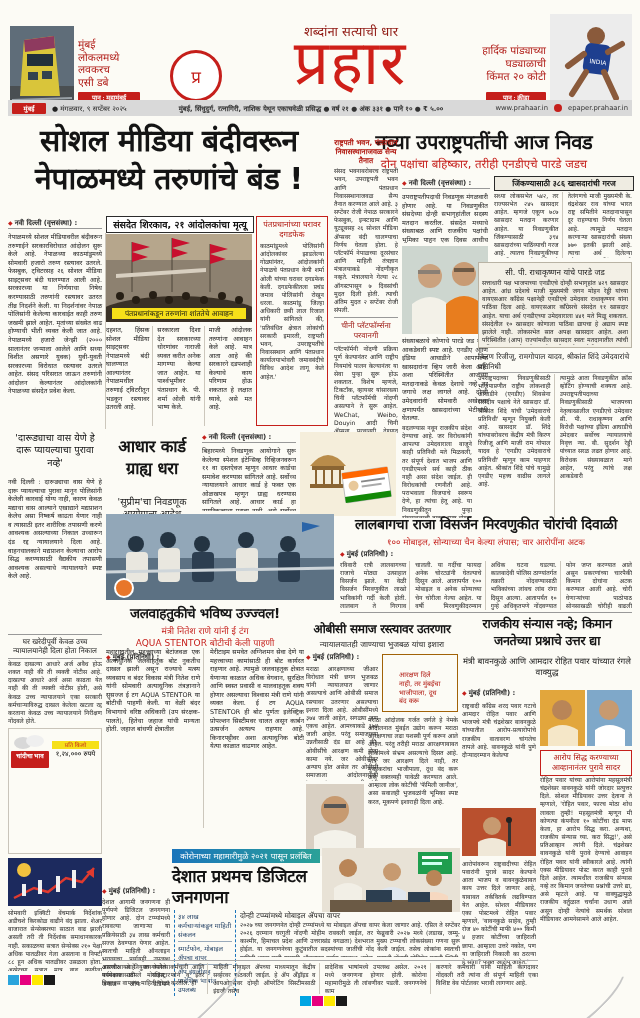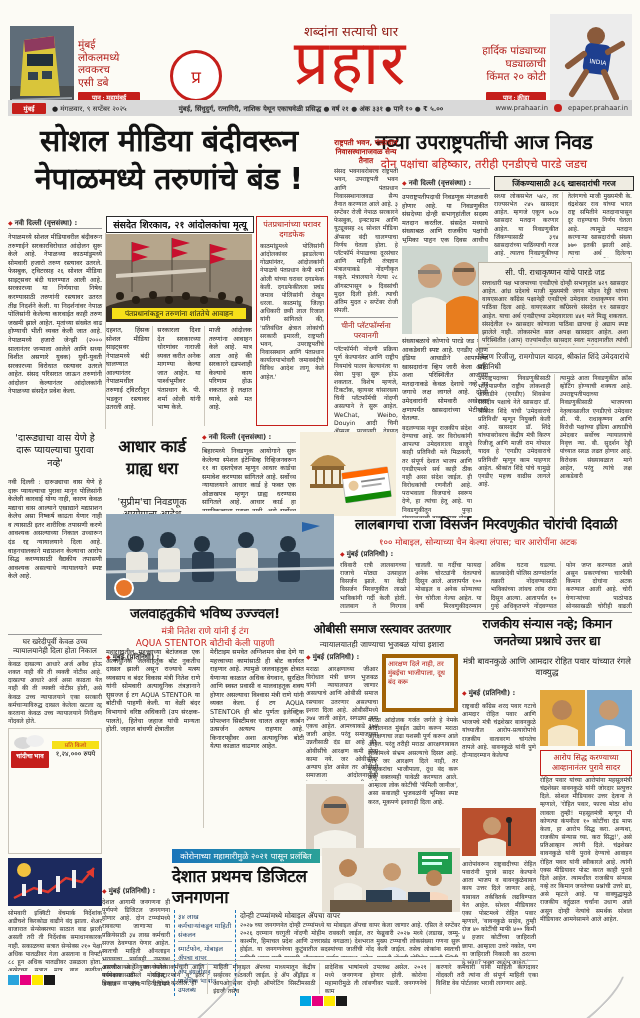--- a/index.html
+++ b/index.html
@@ -210,21 +210,21 @@
         <g fill="#2c3e50">
           <rect x="86" y="38" width="22" height="30" rx="4"></rect>
           <rect x="172" y="38" width="22" height="30" rx="4"></rect>
         </g>
         <line x1="0" y1="58" x2="228" y2="54" stroke="#cfd6da" stroke-width="3"></line>
         <circle cx="18" cy="74" r="9" fill="#e8762a" stroke="#fff" stroke-width="2"></circle>
         <path d="M196,8 L214,12 L196,18 Z" fill="#2a64a8"></path>
       </svg>
   </div>
   <div class="abs ctr hl" style="left:340px;top:514px;width:292px;font-size:14px;white-space:nowrap">लालबागचा राजा विसर्जन मिरवणुकीत चोरांची दिवाळी</div>
-  <div class="abs ctr bold red" style="left:332px;top:536px;width:292px;font-size:8.6px">१०० मोबाइल, सोन्याच्या चैन केल्या लंपास; चार आरोपींना अटक</div>
+  <div class="abs ctr bold red" style="left:340px;top:536px;width:292px;font-size:8.6px">१०० मोबाइल, सोन्याच्या चैन केल्या लंपास; चार आरोपींना अटक</div>
   <div class="abs byline" style="left:340px;top:549px;width:80px;border-bottom:none"><span class="d">◆</span><span>मुंबई (प्रतिनिधी) :</span></div>
   <div class="abs" style="left:340px;top:561px;width:292px;height:52px;display:flex;gap:5px;border-bottom:1px solid #999;padding-bottom:2px;box-sizing:border-box">
     <div class="body sm rrule" style="flex:1;padding-right:3px">रविवारी रात्री लालबागच्या राजाचे मोठ्या उत्साहात विसर्जन झाले. या वेळी विसर्जन मिरवणुकीत लाखो भाविकांनी गर्दी केली होती. लालबाग ते गिरगाव चौपाटीपर्यंत ही मिरवणूक या दरम्यान १२ ते २०, तास</div>
     <div class="body sm rrule" style="flex:1;padding-right:3px">चालली. या गर्दीचा फायदा अनेक चोरट्यांनी घेतल्याचे दिसून आले. आतापर्यंत १०० मोबाइल व अनेक सोन्याच्या चेन चोरीला गेल्या आहेत. या वर्षी मिरवणुकीदरम्यान मोबाइल फोन चोरीच्या १०० हून</div>
     <div class="body sm rrule" style="flex:1;padding-right:3px">अधिक घटना घडल्या. कालबादेवी पोलिस ठाण्यांतर्गत तक्रारी नोंदवण्यासाठी भाविकांच्या लांबच लांब रांगा दिसून आल्या. आतापर्यंत १० गुन्हे अधिकृतपणे नोंदवण्यात आले आहेत, त्यांपैकी ४ चोरीचे</div>
     <div class="body sm" style="flex:1">फोन जप्त करण्यात आले असून प्रकरणांच्या चारपैकी किमान दोघांना अटक करण्यात आली आहे. चोरी घेणाऱ्यांच्या पाठोपाठ सोनसाखळी चोरीही वाढली असून, ४ चोरट्यांना ताब्यात घेण्यात आले आहे.</div>
   </div>
 
   <div class="abs ctr bold" style="left:8px;top:634px;width:94px;font-size:7.2px;line-height:1.3;color:#1a1a1a;border-top:1px solid #999;border-bottom:1px solid #999;padding:2px 0">घर खरेदीपूर्वी केवळ उच्च न्यायालयानेही दिला होता निकाल</div>
   <div class="abs body sm" style="left:8px;top:660px;width:94px;height:66px">केवळ दाखल्या आधारे अर्ज अवैध होऊ शकत नाही की ती व्यक्ती नोटीस आहे. दाखल्या आधारे अर्ज असा काढता येत नाही की ती व्यक्ती नोटीस होती, असे केवळ उच्च न्यायालयाने एका सरकारी कर्मचाऱ्याविरुद्ध दाखल केलेला खटला रद्द करताना केवळ उच्च न्यायालयाने निरीक्षण नोंदवले होते.</div>
@@ -271,21 +271,21 @@
   <div class="abs ctr bold red" style="left:106px;top:636px;width:198px;font-size:9px">AQUA STENTOR बोटीची केली पाहणी</div>
   <div class="abs byline" style="left:106px;top:652px;width:94px;border-bottom:none"><span class="d">◆</span><span>मुंबई (प्रतिनिधी) :</span></div>
   <div class="abs" style="left:106px;top:648px;width:198px;height:180px;display:flex;gap:6px">
     <div class="body rrule" style="flex:1;padding-right:3px">महाराष्ट्रातील महत्त्वाच्या बेटांजवळ एक अत्याधुनिक जलवाहतूक बोट नुकतीच दाखल झाली असून राज्याचे मत्स्य व्यवसाय व बंदर विकास मंत्री नितेश राणे यांनी सोमवारी अत्याधुनिक तंत्रज्ञानाने सुसज्ज ई टग AQUA STENTOR या बोटीची पाहणी केली. या वेळी बंदर विभागाचे वरिष्ठ अधिकारी (उप संरक्षक-पालते), हितेचा जहाज यांची मान्यता होती. जहाज बांधणी क्षेत्रातील</div>
     <div class="body" style="flex:1">मेरीटाइम समवेत अग्निशमन सेवा देणे या महत्त्वाच्या कामांसाठी ही बोट कार्यरत राहणार आहे. त्यामुळे जलवाहतूक क्षेत्रात येणाऱ्या काळात अधिक वेगवान, सुरक्षित आणि स्वस्त प्रवासी व मालवाहतूक शक्य होणार असल्याचा विश्वास मंत्री राणे यांनी व्यक्त केला. ई टग AQUA STENTOR ही बोट पूर्णतः इलेक्ट्रिक प्रोपल्शन सिस्टीमवर चालत असून कार्बन उत्सर्जन अत्यल्प राहणार आहे. किनारपट्टीवर अशा अत्याधुनिक बोटी येत्या काळात वाढणार आहेत.</div>
   </div>
 
   <div class="abs ctr hl" style="left:306px;top:620px;width:152px;font-size:12px;white-space:nowrap">ओबीसी समाज रस्त्यावर उतरणार</div>
   <div class="abs ctr bold" style="left:306px;top:639px;width:152px;font-size:7.8px;color:#222">न्यायालयातही जाण्याचा भुजबळ यांचा इशारा</div>
   <div class="abs byline" style="left:306px;top:652px;width:72px;border-bottom:none"><span class="d">◆</span><span>मुंबई (प्रतिनिधी) :</span></div>
-  <div class="abs" style="left:382px;top:654px;width:76px;height:58px;border:4px solid #a16207;box-sizing:border-box;padding:2px">
+  <div class="abs" style="left:382px;top:654px;width:76px;height:58px;border:1px solid #a16207;box-sizing:border-box;padding:16px">
     <div class="bold" style="font-size:6.8px;color:#b01810;line-height:1.3">आरक्षण दिले नाही, तर मुंबईचा भाजीपाला, दूध बंद करू</div>
   </div>
   <div class="abs body sm" style="left:306px;top:665px;width:72px;height:116px">मराठा आरक्षणाच्या जीआर विरोधात मंत्री छगन भुजबळ यांनी न्यायालयात जाणार असल्याचे आणि ओबीसी समाज रस्त्यावर उतरणार असल्याचा इशारा दिला आहे. ओबीसींमध्ये ३७४ जाती आहेत, सगळ्या जण एकच आहेत. आमच्याकडे ३७४ जाती आहेत. परंतु समाजाच्या उन्नतीसाठी दंड द्या आहे की, ओबीसींचे आरक्षण कमी होता कामा नये. जर ओबीसींवर अन्याय होत असेल तर ओबीसी समाजाला आंदोलनासाठी 'रस्त्यावर', असा इशाराही यांनी मंत्री भुजबळांनी दिला.</div>
   <div class="abs" style="left:306px;top:784px;width:58px;height:72px">
     <svg width="58" height="72" viewBox="0 0 58 72">
         <rect width="58" height="72" fill="#d9d0c3"></rect>
         <circle cx="29" cy="26" r="14" fill="#c79a70"></circle>
         <rect x="18" y="20" width="22" height="4" fill="#555"></rect>
         <path d="M8,72 L8,52 Q29,40 50,52 L50,72 Z" fill="#f4f2ea"></path>
       </svg>

